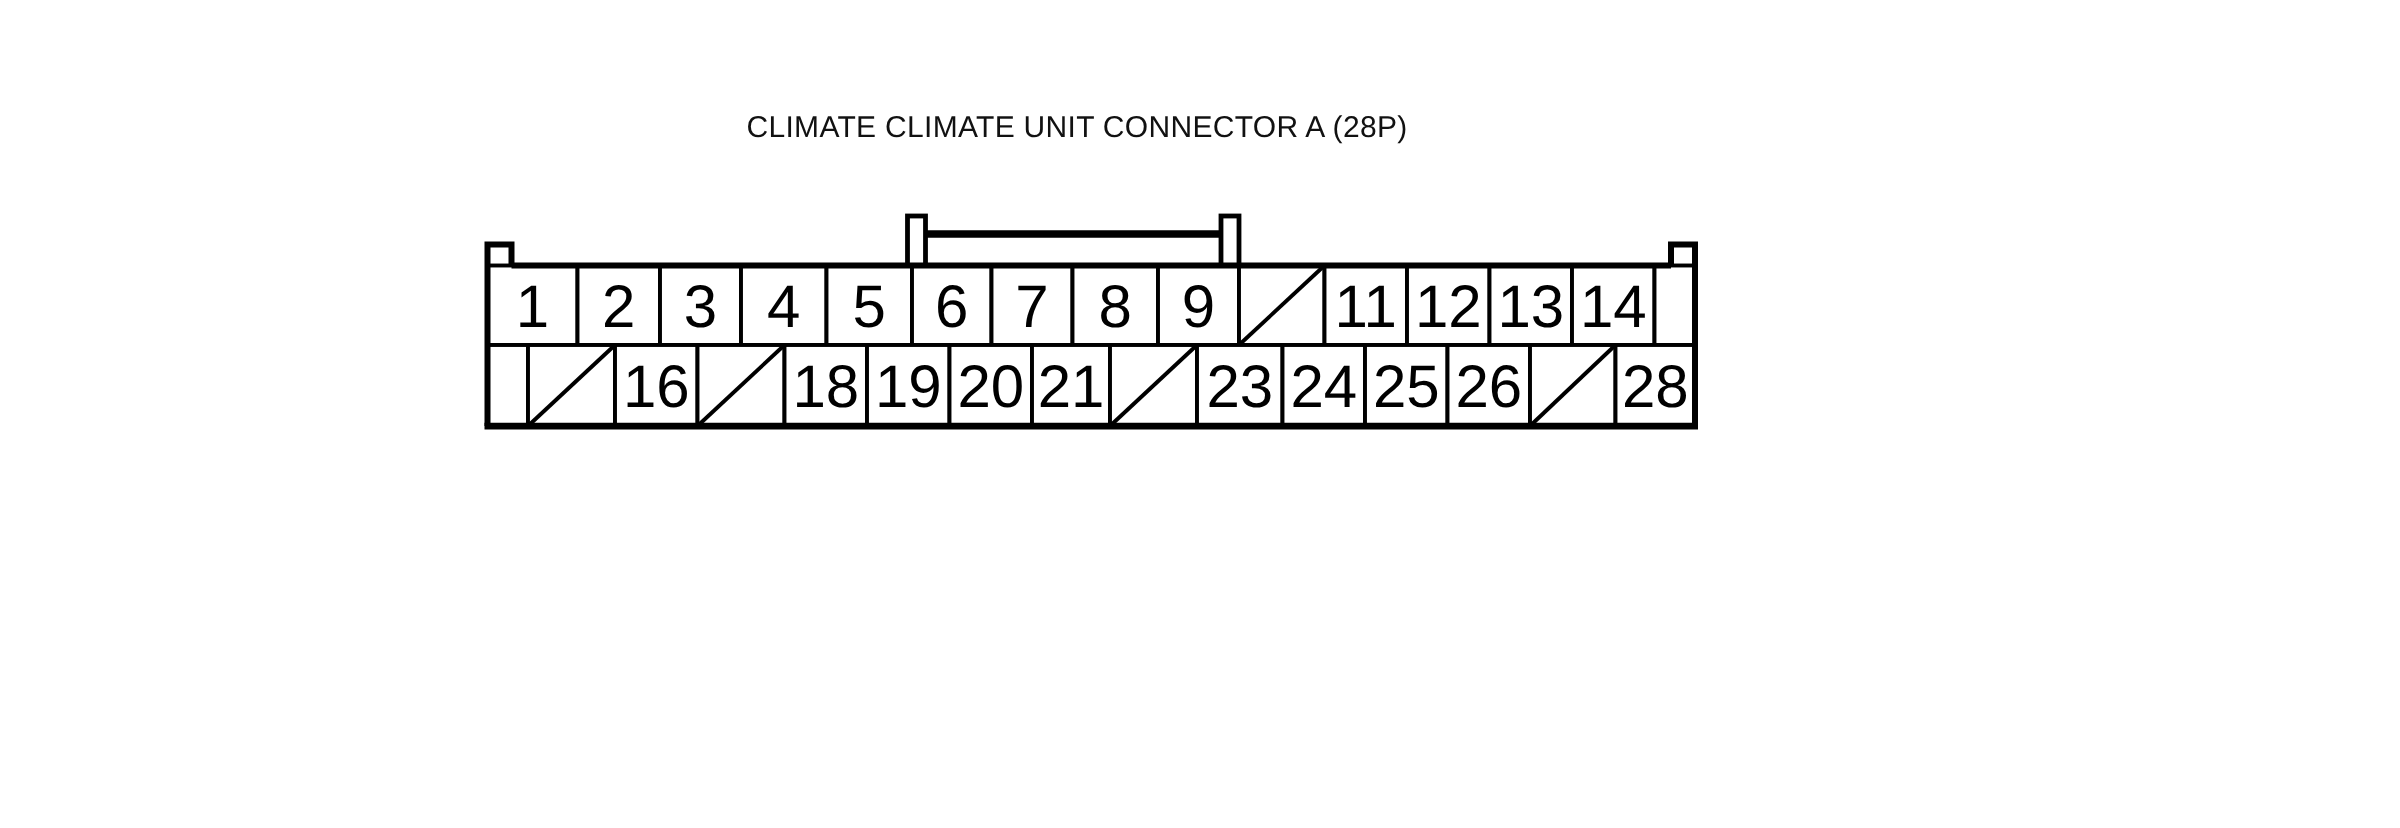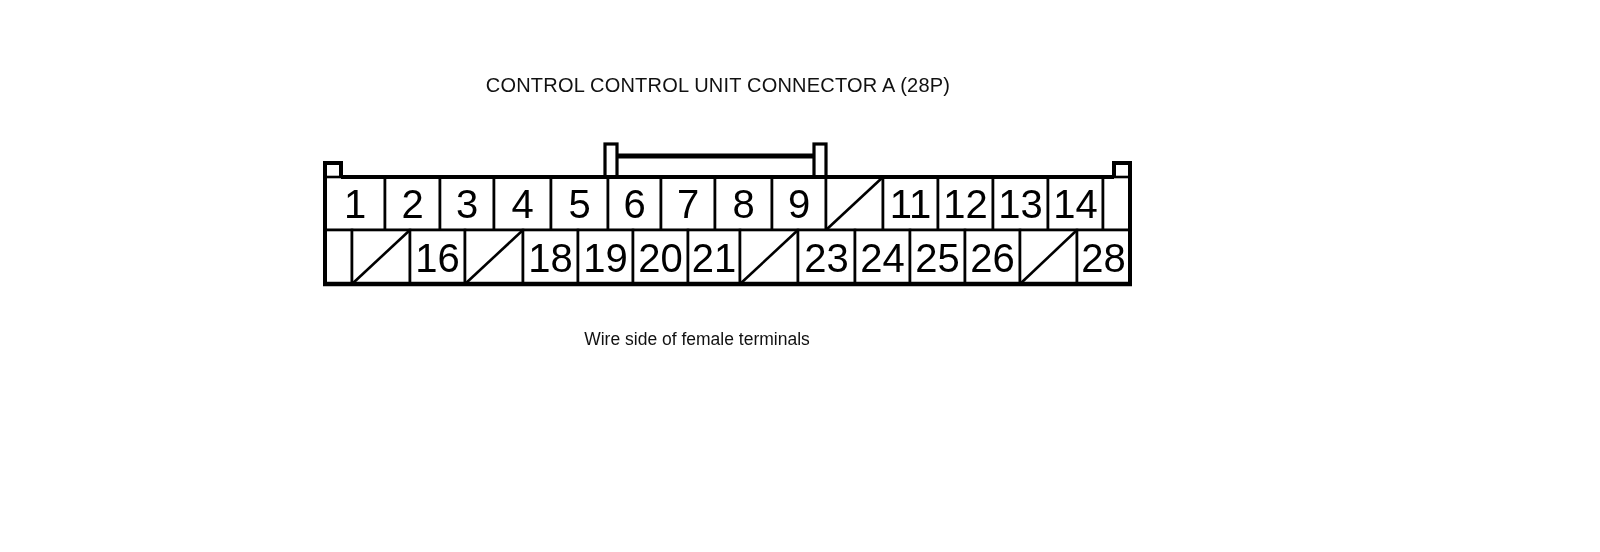--- a/index.html
+++ b/index.html
@@ -42,21 +42,21 @@
   .connector-svg text {
     font-family: "Liberation Sans", "DejaVu Sans", sans-serif;
     font-size: 40px;
     fill: #000000;
   }
 </style>
 </head>
 <body>
 
 <div class="canvas">
-  <div class="diagram-title">CONTROL CONTROL UNIT CONNECTOR A (28P)</div>
+  <div class="diagram-title">CLIMATE CLIMATE UNIT CONNECTOR A (28P)</div>
 
   <svg class="connector-svg" width="1600" height="552" viewBox="0 0 1600 552">
       <g>
         <rect x="325" y="177" width="60" height="53" fill="#ffffff" stroke="#000000" stroke-width="2.6"></rect>
         <text x="355" y="218" text-anchor="middle">1</text>
       </g>
       <g>
         <rect x="385" y="177" width="55" height="53" fill="#ffffff" stroke="#000000" stroke-width="2.6"></rect>
         <text x="412.5" y="218" text-anchor="middle">2</text>
       </g>
@@ -172,14 +172,13 @@
       </g>
       <rect x="605" y="144" width="12" height="33" fill="#ffffff" stroke="#000000" stroke-width="3.2"></rect>
       <rect x="814" y="144" width="12" height="33" fill="#ffffff" stroke="#000000" stroke-width="3.2"></rect>
       <line x1="617" y1="156" x2="814" y2="156" stroke="#000000" stroke-width="5"></line>
       <line x1="341" y1="177" x2="1114" y2="177" stroke="#000000" stroke-width="4"></line>
       <path d="M 341 177 V 163 H 325 V 284" fill="none" stroke="#000000" stroke-width="4"></path>
       <path d="M 1114 177 V 163 H 1130 V 284" fill="none" stroke="#000000" stroke-width="4"></path>
       <line x1="323" y1="284" x2="1132" y2="284" stroke="#000000" stroke-width="4.5"></line>
     </svg>
 
-  <div class="diagram-caption">Wire side of female terminals</div>
 </div>
 
 </body></html>

